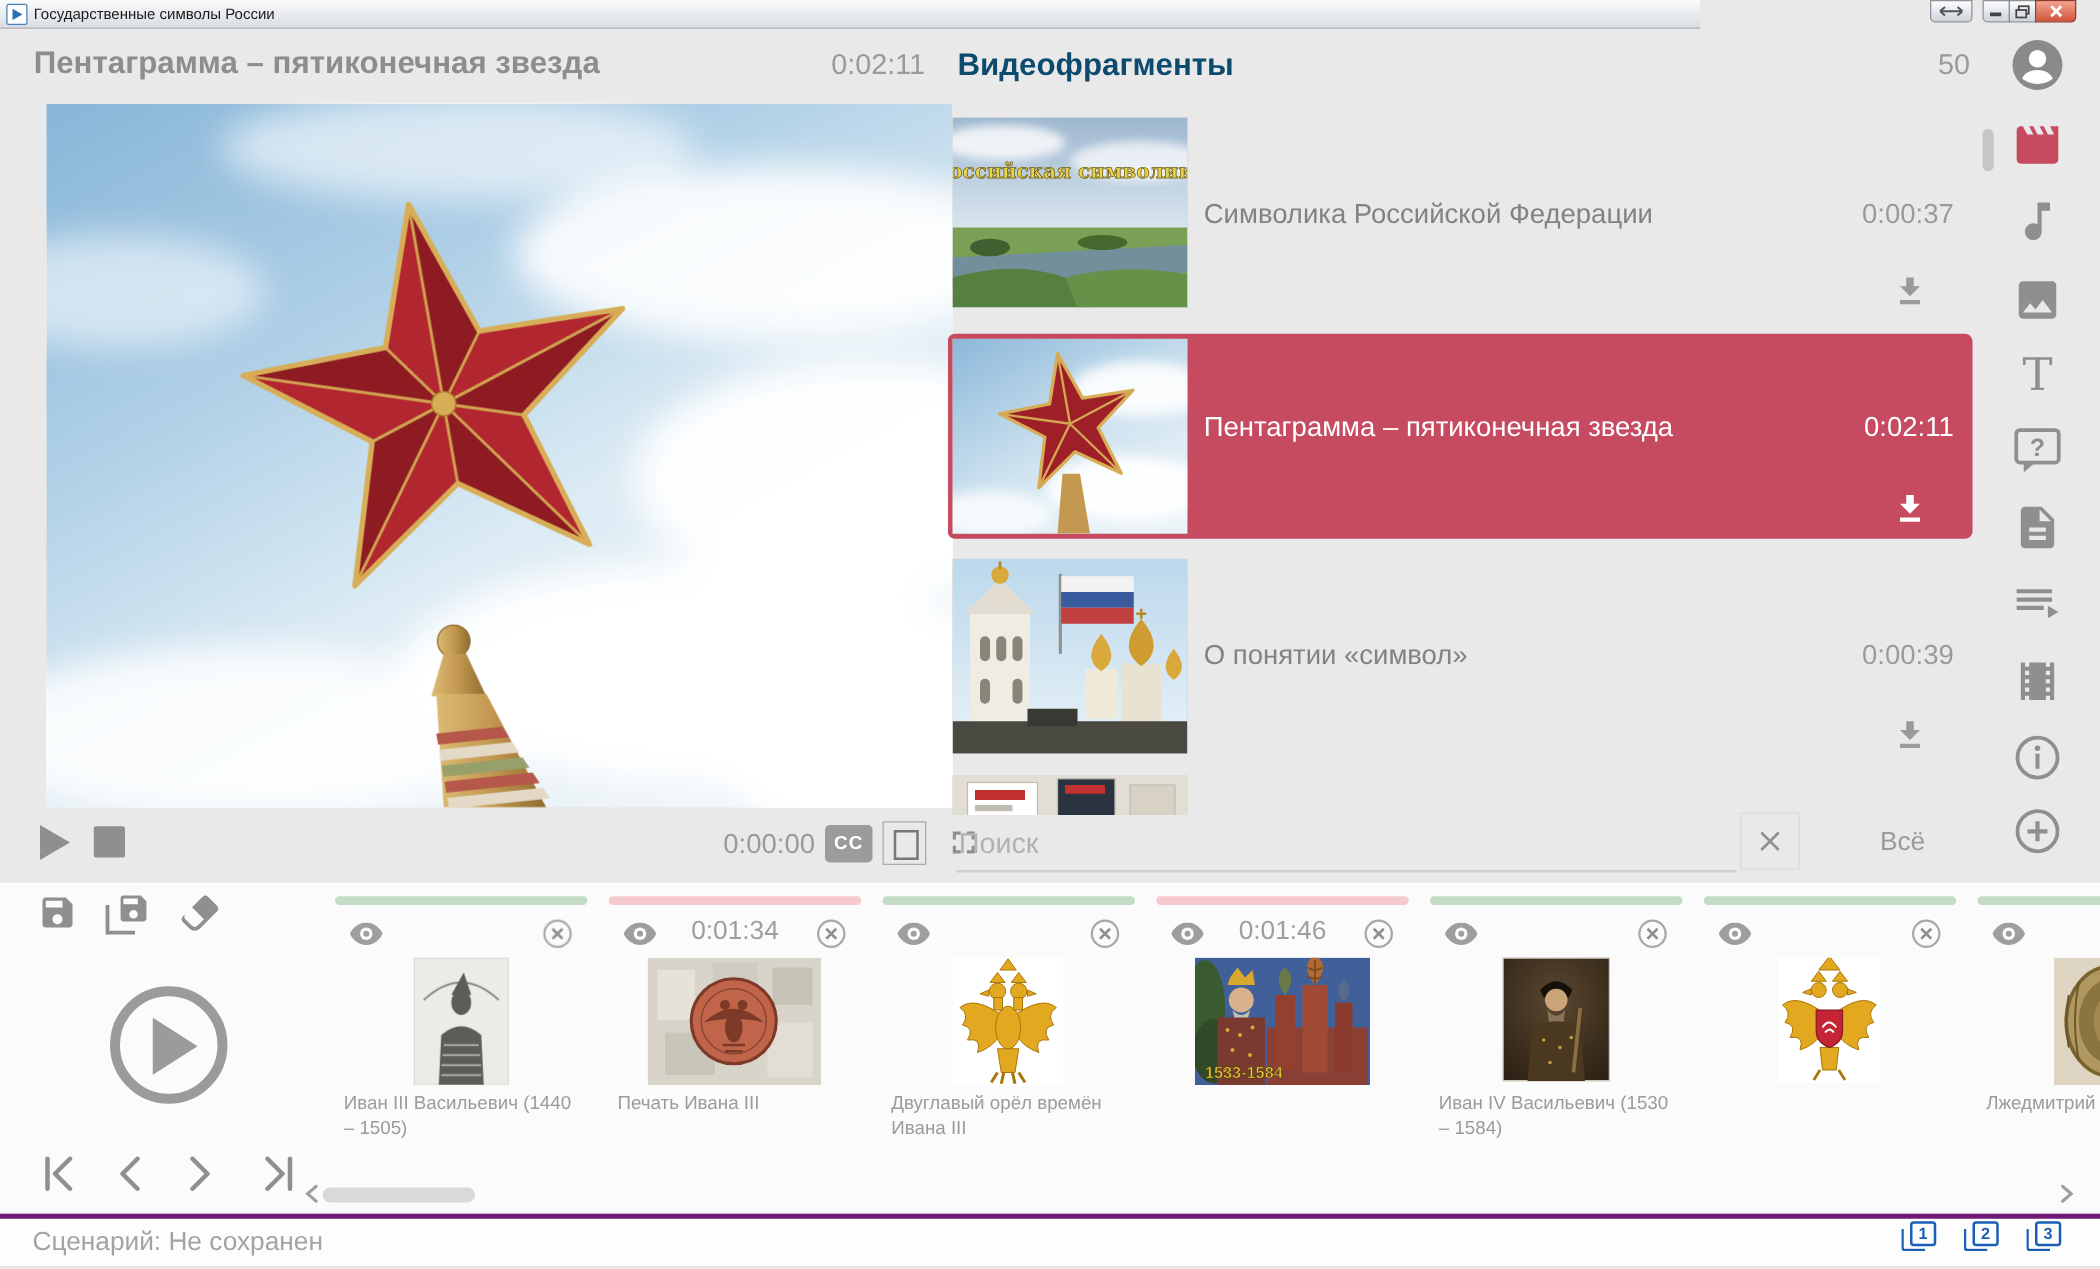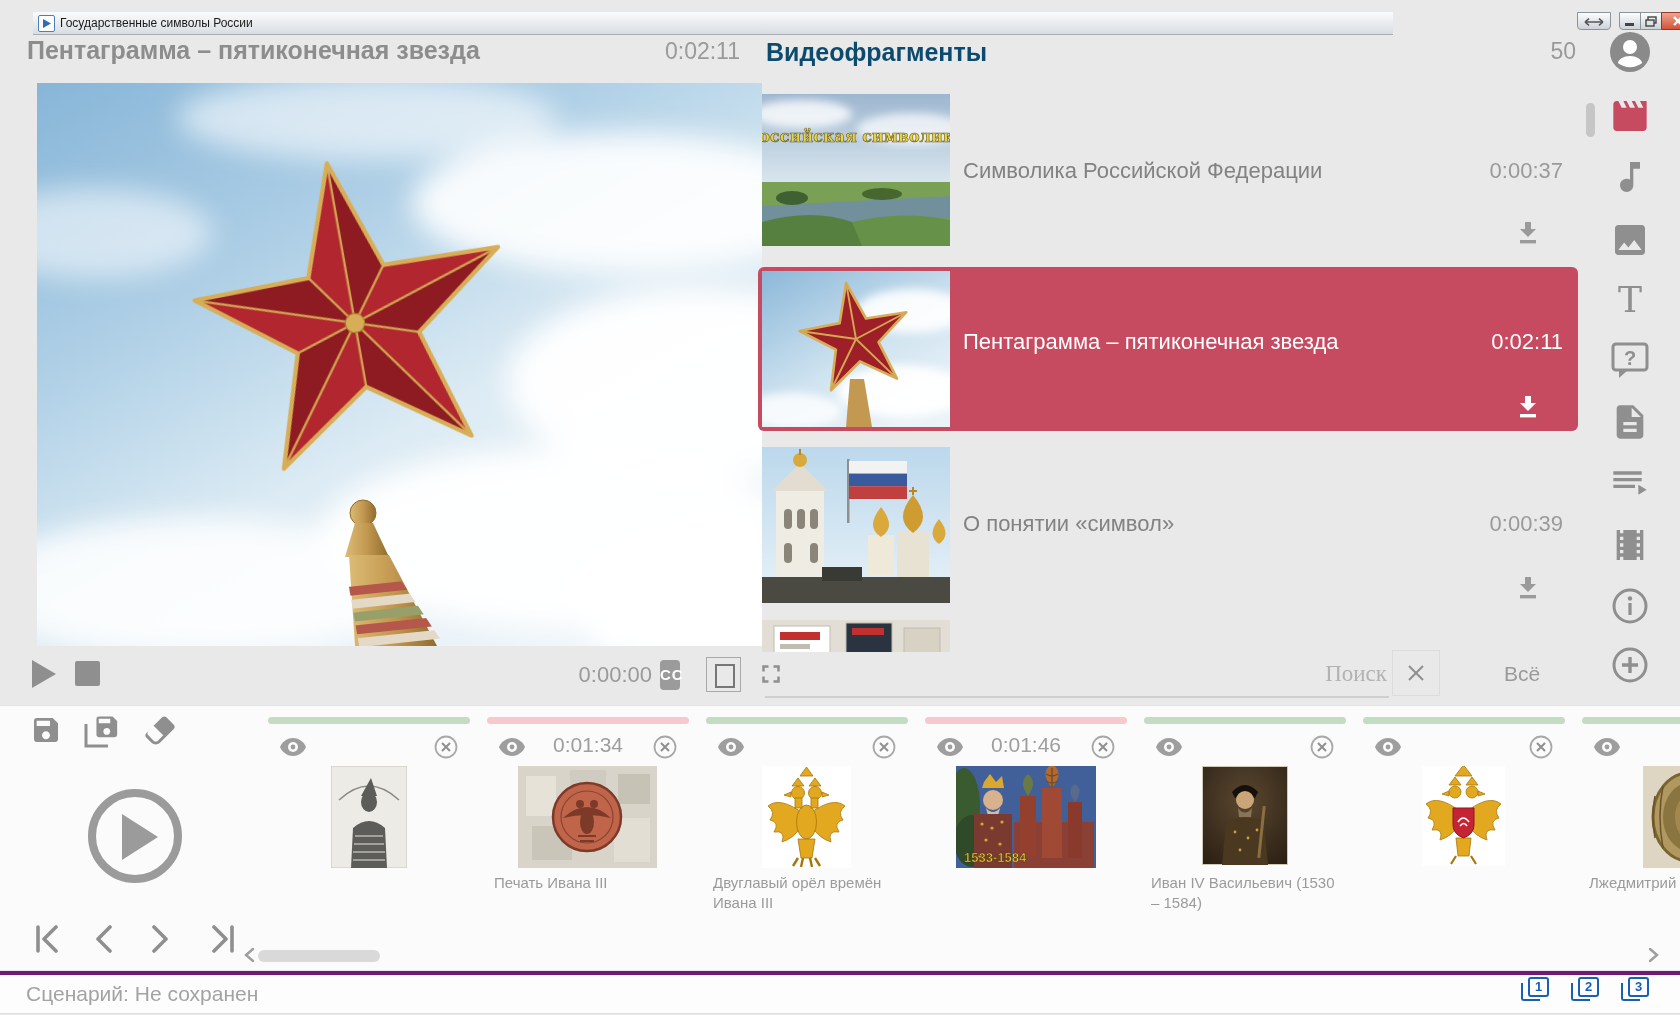--- a/index.html
+++ b/index.html
@@ -1,20 +1,20 @@
 <!DOCTYPE html>
 <html><head>
 <meta charset="utf-8">
 <style>
   html,body{margin:0;padding:0;background:#e9e9e9;}
   .app{position:relative;width:1680px;height:1015px;background:#e9e9e9;overflow:hidden;
        font-family:"Liberation Sans",sans-serif;}
   
-  .titlebar{position:absolute;left:0;top:12px;width:1360px;height:22px;
-    background:linear-gradient(#fafbfc,#d9dde2);border-bottom:1px solid #a9aeb5;margin-left:33px;}
+  .titlebar{position:absolute;left:0;top:0;width:1360px;height:22px;
+    background:linear-gradient(#fafbfc,#d9dde2);border-bottom:1px solid #a9aeb5;}
   .appicon{position:absolute;left:5px;top:3px;width:15px;height:15px;background:#fff;
     border:1px solid #4d7fb5;border-radius:2px;}
   .appicon svg{position:absolute;left:2px;top:2px;}
   .tbtitle{position:absolute;left:27px;top:4px;font-size:12px;color:#1a1a1a;}
   .wb{position:absolute;top:0;height:18px;border:1px solid #8d939b;
     background:linear-gradient(#fdfdfe,#cdd3da);box-sizing:border-box;text-align:center;}
   .wb svg{margin-top:3px;}
   .wb.pill{left:1544px;width:34px;border-radius:0 0 4px 4px;}
   .wb.min{left:1586px;width:22px;border-radius:0 0 0 4px;}
   .wb.max{left:1607px;width:22px;}
@@ -25,38 +25,38 @@
   .hdr-time{position:absolute;left:610px;top:38px;width:130px;text-align:right;font-size:23px;color:#9a9a9a;}
   .hdr-panel{position:absolute;left:766px;top:38px;font-size:25px;font-weight:bold;color:#0c4a6e;}
   .hdr-count{position:absolute;left:1528px;top:38px;width:48px;text-align:right;font-size:23px;color:#9a9a9a;}
   .avatar{position:absolute;left:1609px;top:31px;width:42px;height:42px;}
   
   .video{position:absolute;left:37px;top:83px;width:725px;height:563px;overflow:hidden;}
   
   .pc-play{position:absolute;left:31px;top:659px;width:26px;height:30px;}
   .pc-stop{position:absolute;left:75px;top:661px;width:25px;height:25px;background:#8f8f8f;border-radius:2px;}
   .pc-time{position:absolute;left:548px;top:662px;width:104px;text-align:right;font-size:22px;color:#9a9a9a;}
-  .pc-cc{position:absolute;left:660px;top:660px;width:20px;height:30px;background:#9b9b9b;border-radius:4px;
+  .pc-cc{position:absolute;left:660px;top:660px;width:38px;height:30px;background:#9b9b9b;border-radius:4px;
     color:#fff;font-weight:bold;font-size:15px;text-align:center;line-height:30px;letter-spacing:1px;}
   .pc-box{position:absolute;left:706px;top:657px;width:35px;height:35px;border:1px solid #a9a9a9;box-sizing:border-box;}
   .pc-box i{position:absolute;left:8px;top:6px;width:16px;height:20px;border:2px solid #777;display:block;}
   .pc-fs{position:absolute;left:756px;top:659px;width:30px;height:30px;}
   
   .lib{position:absolute;left:758px;top:86px;width:822px;height:566px;overflow:hidden;}
   .thumb{position:absolute;width:188px;overflow:hidden;background:#ccc;}
   .li-title{position:absolute;left:205px;font-size:22px;color:#828282;}
   .li-time{position:absolute;left:630px;width:175px;text-align:right;font-size:22px;color:#9a9a9a;}
   .seltext{color:#fff !important;}
   .selcard{position:absolute;left:0px;top:181px;width:820px;height:164px;background:#c64a60;border-radius:6px;}
   .dl{position:absolute;width:30px;height:25px;}
   .vscroll{position:absolute;left:1586px;top:103px;width:9px;height:34px;background:#c6c6c6;border-radius:5px;}
   
   .search-input{position:absolute;left:765px;top:652px;width:620px;height:42px;background:transparent;
     border:none;border-bottom:2px solid #cfcfcf;outline:none;font-size:23px;color:#666;
-    font-family:Liberation Serif, serif;text-align:right;}
+    font-family:Liberation Sans, sans-serif;}
   .search-input::placeholder{color:#b2b2b2;}
   .search-clear{position:absolute;left:1392px;top:650px;width:48px;height:46px;border:1px solid #dcdcdc;
     box-sizing:border-box;text-align:center;}
   .search-clear svg{margin-top:13px;}
   .filter-all{position:absolute;left:1490px;top:662px;width:64px;text-align:center;font-size:21px;color:#9a9a9a;}
   
   .tool{position:absolute;left:1610px;width:40px;height:40px;}
   
   .bpanel{position:absolute;left:0;top:705px;width:1680px;height:264px;background:#fbfbfb;border-top:1px solid #e3e3e3;}
   .bp-ico{position:absolute;}
@@ -481,20 +481,21 @@
     <div class="cthumb" style="left:63px;width:76px;">
       <svg width="76" height="102" viewBox="0 0 76 102">
         <rect width="76" height="102" fill="#edebe5" stroke="#c8c5bc"></rect>
         <path d="M8 34 Q38 6 68 34" fill="none" stroke="#8a8a84" stroke-width="1.5"></path>
         <polygon points="30,30 46,30 40,12" fill="#5c5c58"></polygon>
         <ellipse cx="38" cy="36" rx="8" ry="10" fill="#5c5c58"></ellipse>
         <path d="M20 102 L22 62 Q38 48 54 62 L56 102 Z" fill="#5c5c58"></path>
         <path d="M24 70h28M23 78h30M22 86h32M22 94h32" stroke="#b8b6ae" stroke-width="1.4"></path>
       </svg>
     </div>
+    <div class="ccaption">Иван III Васильевич (1440 – 1505)</div>
   </div>
 
   <div class="cell" style="left:487px;">
     <div class="pline pink"></div>
     <span class="eye">
       <svg width="26" height="18" viewBox="0 0 26 18">
           <path d="M13 0C6.5 0 1.6 4.8 0 9c1.6 4.2 6.5 9 13 9s11.4-4.8 13-9c-1.6-4.2-6.5-9-13-9z" fill="#9e9e9e"></path>
           <circle cx="13" cy="9" r="5" fill="#fbfbfb"></circle>
           <circle cx="13" cy="9" r="2.4" fill="#9e9e9e"></circle>
         </svg>

